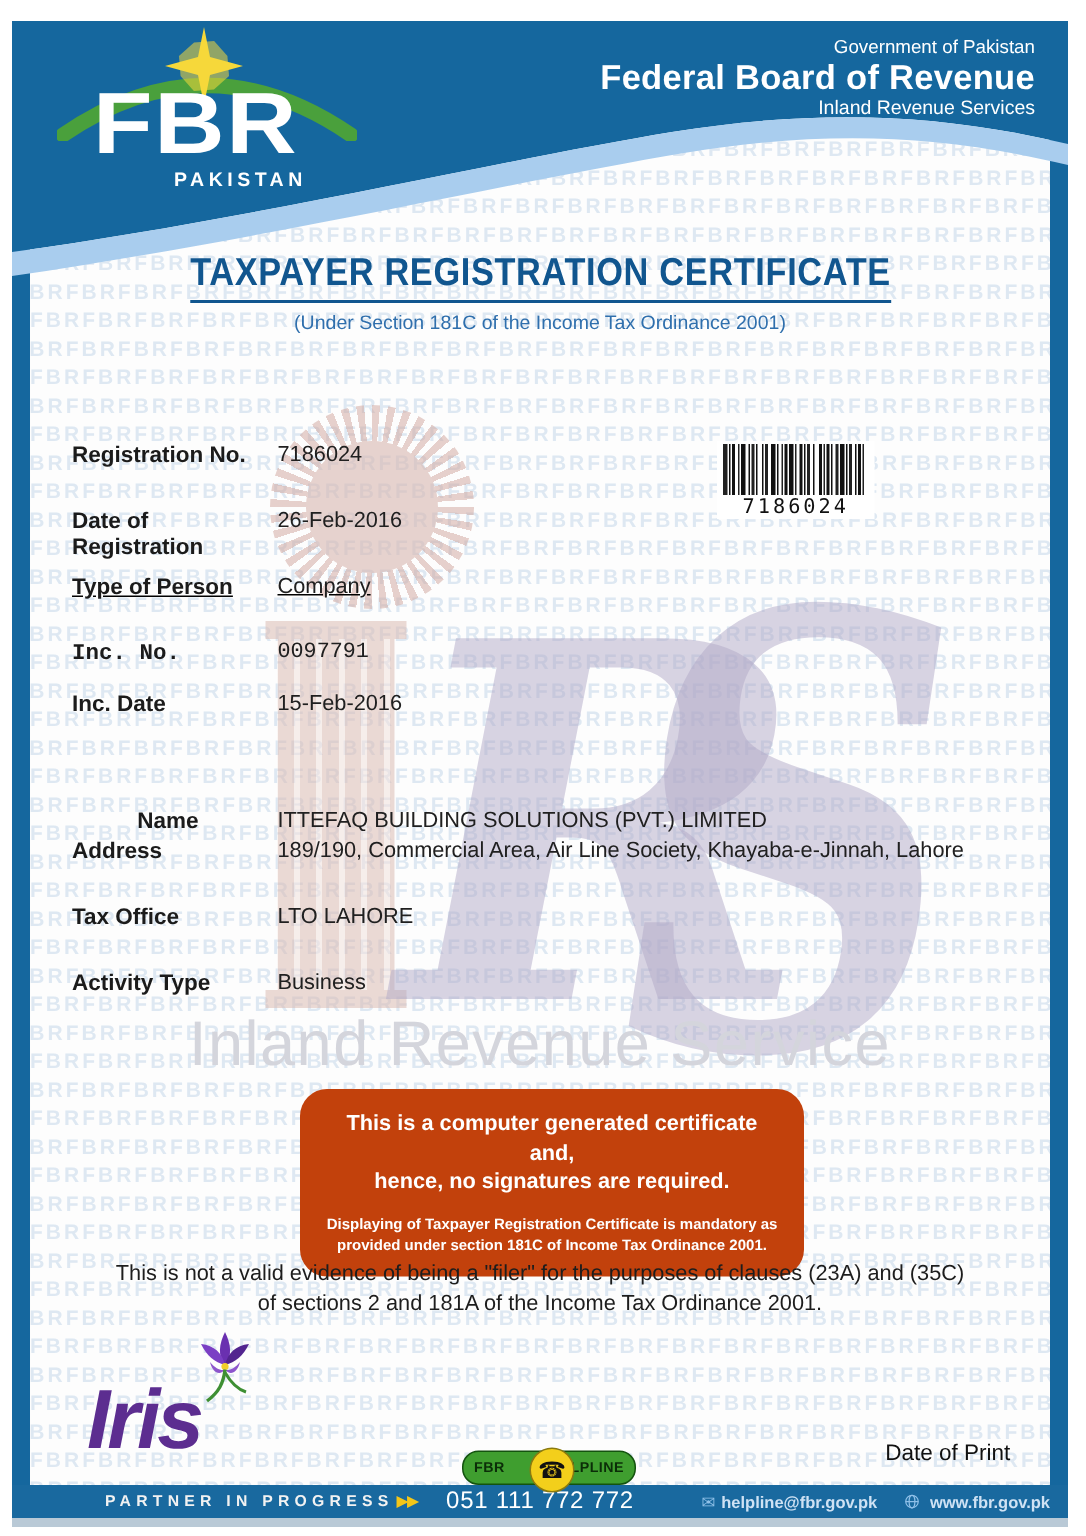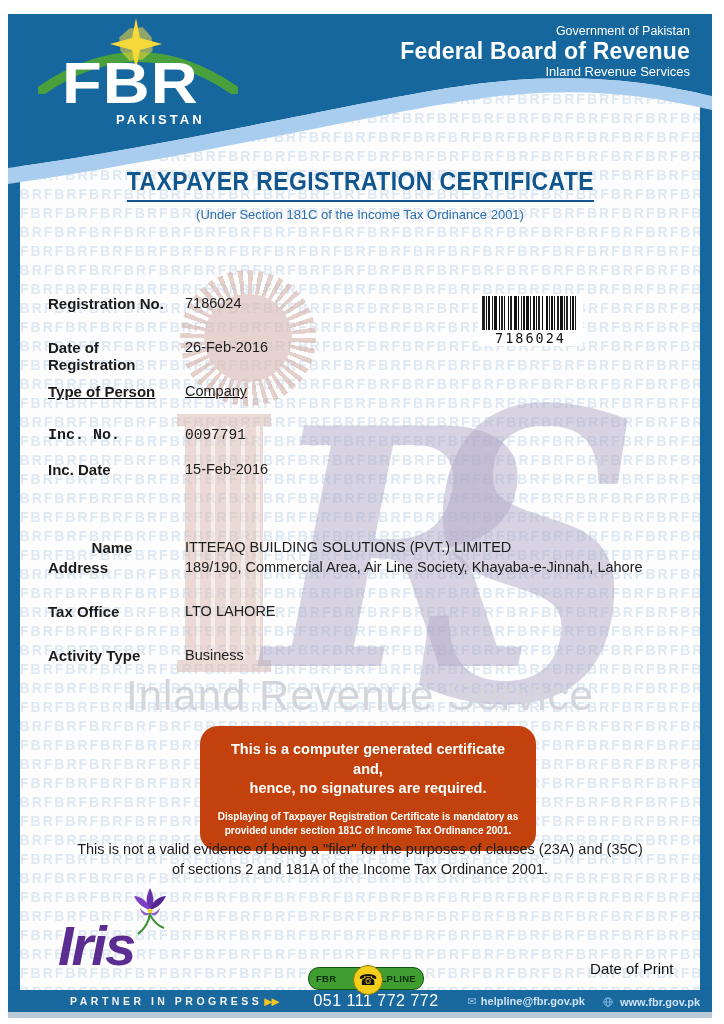--- a/index.html
+++ b/index.html
@@ -56,21 +56,21 @@
   .iris{position:absolute;left:38px;top:876px;width:160px;height:100px;}
   .iris .word{position:absolute;left:0;top:28px;font-family:Liberation Sans, sans-serif;font-style:italic;font-weight:bold;font-size:56px;color:#5c2d90;letter-spacing:-2px;line-height:1;}
   .iris svg{position:absolute;left:66px;top:-6px;}
   
   .printrow{position:absolute;right:24px;top:946px;display:flex;gap:16px;font-size:15px;color:#111;flex-direction:column;}
   
   .footer{position:absolute;left:0;right:0;bottom:6px;height:22px;background:#19699f;}
   .bstrip{position:absolute;left:0;right:0;bottom:0;height:6px;background:#b9c9d6;}
   .tagline{position:absolute;left:62px;top:5px;font-size:10.5px;font-weight:bold;letter-spacing:3.5px;color:#f2f2f2;white-space:nowrap;}
   .tagline .arr{color:#f4c618;letter-spacing:-1px;margin-left:2px;}
-  .phone{position:absolute;left:298px;top:2px;width:140px;text-align:center;font-size:16px;color:#fff;letter-spacing:.5px;white-space:nowrap;}
+  .phone{position:absolute;left:282px;top:2px;width:140px;text-align:center;font-size:16px;color:#fff;letter-spacing:.5px;white-space:nowrap;}
   .flinks{position:absolute;right:12px;top:5px;display:flex;gap:18px;font-size:11px;font-weight:bold;color:#cfe2f4;align-items:center;white-space:nowrap;}
   .flinks .ic{color:#8fc0e8;font-size:11px;margin-right:4px;}
   
   .pill{position:absolute;left:300px;top:953px;width:116px;height:23px;background:#3f9e2f;border:1px solid #14530f;border-radius:11px;display:flex;align-items:center;justify-content:space-between;padding:0 7px;box-sizing:border-box;z-index:5;}
   .pill .ptxt{font-size:9.5px;font-weight:bold;color:#0b2d08;letter-spacing:.3px;}
   .pill .pcircle{position:absolute;left:44px;top:-3px;width:28px;height:28px;border-radius:50%;background:#f3cf1b;border:1px solid #8a7a10;display:flex;align-items:center;justify-content:center;font-size:15px;color:#111;}
 </style>
 </head>
 <body>
 

